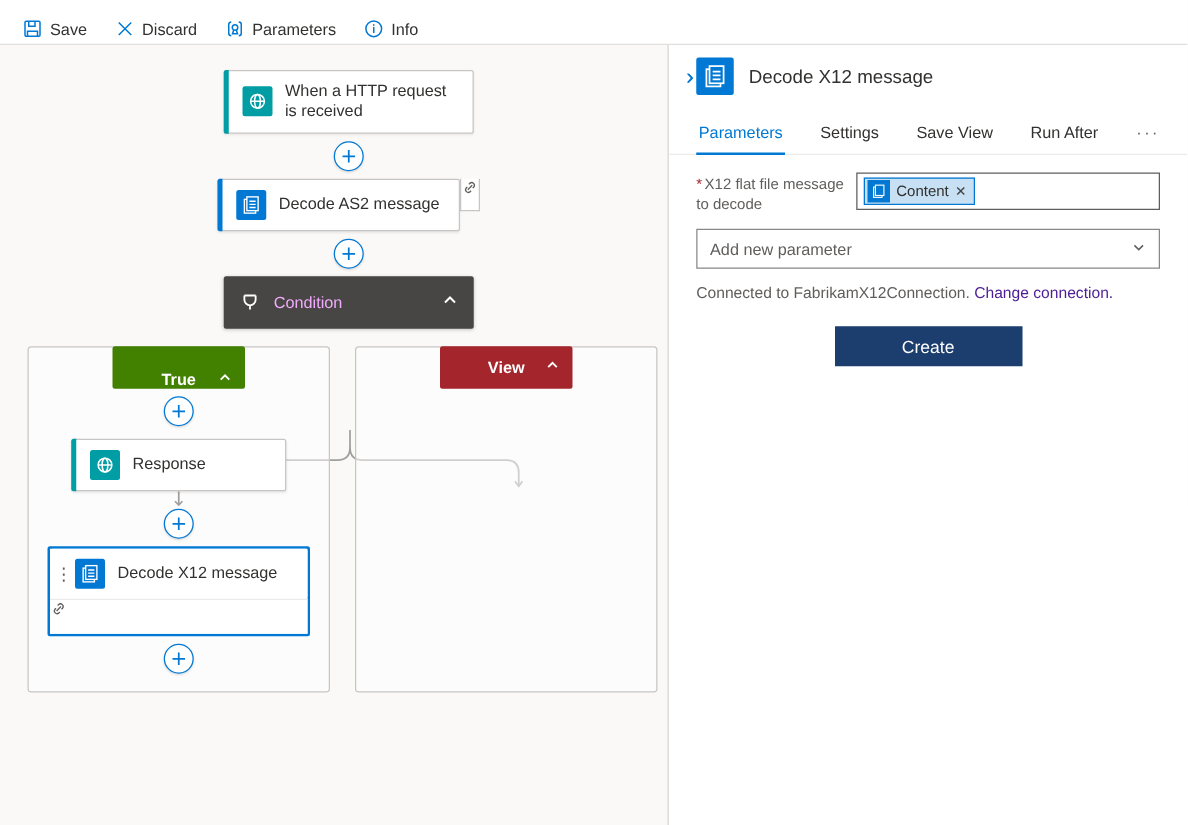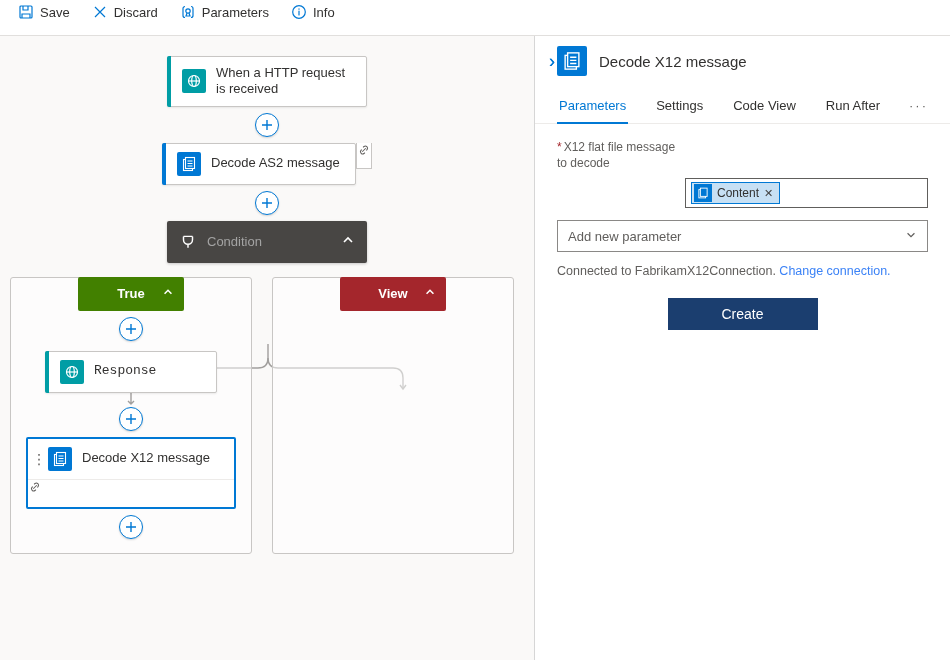--- a/index.html
+++ b/index.html
@@ -1,43 +1,43 @@
 <!DOCTYPE html>
 <html><head>
 <meta charset="utf-8">
 <style>
   * { box-sizing: border-box; margin: 0; padding: 0; }
   html, body { width: 950px; height: 660px; font-family: "Segoe UI", Arial, sans-serif; font-size: 13px; color: #323130; overflow: hidden; background: #fff; }
-  .toolbar { display: flex; align-items: flex-start; height: 36px; padding: 0 8px; border-bottom: 1px solid #e1dfdd; gap: 2px; }
+  .toolbar { display: flex; align-items: flex-end; height: 36px; padding: 0 8px; border-bottom: 1px solid #e1dfdd; gap: 2px; }
   .toolbar .tb-item { display: flex; align-items: center; gap: 6px; padding: 4px 10px; color: #323130; cursor: pointer; }
   .toolbar .tb-item .icon { color: #0078d4; }
   .main { display: flex; height: calc(660px - 36px); }
   .canvas { flex: 1; background: #faf9f8; position: relative; border-right: 1px solid #d6d6d6; overflow: hidden; }
-  .canvas-inner { position: absolute; top: 20px; left: 0; width: 100%; display: flex; flex-direction: column; align-items: center; }
+  .canvas-inner { position: absolute; top: 20px; left: 12px; width: 100%; display: flex; flex-direction: column; align-items: center; }
   .card { background: #fff; border: 1px solid #c8c6c4; border-radius: 2px; display: flex; align-items: center; padding: 8px 10px; width: 210px; position: relative; box-shadow: 0 1px 2px rgba(0,0,0,0.08); }
   .card.trigger { width: 200px; }
   .card .bar { position: absolute; left: -1px; top: -1px; bottom: -1px; width: 4px; border-top-left-radius: 2px; border-bottom-left-radius: 2px; }
   .card .cicon { width: 24px; height: 24px; border-radius: 2px; display: flex; align-items: center; justify-content: center; margin-right: 10px; margin-left: 4px; flex-shrink: 0; }
   .card .cicon svg { width: 16px; height: 16px; }
   .card .ctitle { font-size: 13px; font-weight: 400; line-height: 1.25; }
   .card-stack { display: flex; flex-direction: row; width: 210px; }
   .card-body { border: 1px solid #c8c6c4; border-top: none; background: #fff; height: 26px; position: relative; }
   .add-btn { width: 24px; height: 24px; border-radius: 50%; background: #fff; border: 1px solid #0078d4; display: flex; align-items: center; justify-content: center; color: #0078d4; margin: 6px 0; cursor: pointer; box-shadow: 0 1px 2px rgba(0,0,0,0.15); }
   .add-btn svg { width: 14px; height: 14px; }
-  .cond-card { width: 200px; height: 42px; background: #484644; color: #a3a3a3; display: flex; align-items: center; padding: 0 12px; position: relative; border-radius: 2px; box-shadow: 0 1px 3px rgba(0,0,0,0.2); }
+  .cond-card { width: 200px; height: 42px; background: #484644; color: #f0abfc; display: flex; align-items: center; padding: 0 12px; position: relative; border-radius: 2px; box-shadow: 0 1px 3px rgba(0,0,0,0.2); }
   .cond-card .chev { position: absolute; right: 12px; color: #fff; }
   .cond-card .cicon { width: 18px; height: 18px; margin-right: 10px; }
   .branches { display: flex; gap: 20px; margin-top: 14px; width: 100%; justify-content: center; position: relative; padding: 0 20px; }
   .branch-box { background: rgba(255,255,255,0.5); border: 1px solid #c8c6c4; border-radius: 3px; width: 245px; display: flex; flex-direction: column; align-items: center; padding-bottom: 8px; position: relative; }
   .branch-box.false { min-height: 80px; }
   .branch-header { height: 34px; width: 106px; margin: 0 auto; display: flex; align-items: center; justify-content: center; color: #fff; font-weight: 600; font-size: 13px; border-radius: 2px; position: relative; margin-top: -1px; }
-  .branch-header.true { background: #428000; }
+  .branch-header.true { background: #428000; align-items: flex-end; }
   .branch-header.false { background: #a4262c; }
   .branch-header .chev { position: absolute; right: 10px; }
-  .response-card, .x12-card { width: 172px; margin-top: 4px; font-family: Liberation Mono, monospace; }
+  .response-card, .x12-card { width: 172px; margin-top: 4px; }
   .x12-card-wrap { border: 2px solid #0078d4; border-radius: 2px; width: 210px; }
   .x12-card-wrap .card { border: none; box-shadow: none; width: 100%; }
   .x12-card-wrap .card-body { border: none; border-top: 1px solid #edebe9; height: 28px; width: 100%; position: relative; }
   .x12-card-wrap .card .handle { position: absolute; left: 4px; color: #605e5c; font-size: 14px; letter-spacing: -2px; }
   .connector-svg { position: absolute; top: 0; left: 0; pointer-events: none; }
 
   
   .panel { width: 415px; background: #fff; display: flex; flex-direction: column; }
   .panel-header { display: flex; align-items: center; padding: 10px 14px 14px 14px; gap: 12px; }
   .collapse-btn { color: #0078d4; font-size: 18px; cursor: pointer; letter-spacing: -6px; margin-right: -4px; }
@@ -45,27 +45,27 @@
   .panel-header .ptitle { font-size: 15px; }
   .tabs { display: flex; gap: 26px; padding: 0 22px; border-bottom: 1px solid #edebe9; align-items: center; }
   .tabs .tab { padding: 8px 2px 10px 2px; color: #323130; cursor: pointer; font-size: 13px; position: relative; }
   .tabs .tab.active { color: #0078d4; }
   .tabs .tab.active::after { content: ""; position: absolute; left: 0; right: 0; bottom: -1px; height: 2px; background: #0078d4; }
   .tabs .more { margin-left: auto; color: #605e5c; cursor: pointer; padding: 8px 0 10px 0; letter-spacing: 2px; }
   .panel-body { padding: 14px 22px; display: flex; flex-direction: column; gap: 12px; }
   .field-row { display: flex; align-items: flex-start; gap: 8px; }
   .field-label { width: 120px; font-size: 12px; color: #605e5c; line-height: 1.3; padding-top: 2px; }
   .field-label .req { color: #a4262c; margin-right: 2px; }
-  .token-input { flex: 1; border: 1px solid #605e5c; min-height: 30px; display: flex; align-items: center; padding: 3px 5px; margin-top: 40px; }
+  .token-input { flex: 1; border: 1px solid #605e5c; min-height: 30px; display: flex; align-items: center; padding: 3px 5px; }
   .token { display: inline-flex; align-items: center; background: #c7e0f4; border: 1px solid #0078d4; height: 22px; padding: 0 6px 0 2px; font-size: 12px; gap: 5px; }
   .token .ticon { width: 18px; height: 18px; background: #0078d4; display: flex; align-items: center; justify-content: center; }
   .token .tx { font-size: 11px; color: #424242; cursor: pointer; }
   .add-param { border: 1px solid #8a8886; height: 32px; display: flex; align-items: center; justify-content: space-between; padding: 0 10px; color: #605e5c; cursor: pointer; }
   .conn-line { font-size: 12.5px; color: #605e5c; }
-  .conn-line a { color: #3b82f6; text-decoration: none; cursor: pointer; }
+  .conn-line a { color: #4c1d95; text-decoration: none; cursor: pointer; }
   .create-btn { align-self: center; background: #1b3e6f; color: #fff; border: none; height: 32px; width: 150px; font-size: 14px; cursor: pointer; margin-top: 8px; }
   .manual-link { color: #0078d4; font-size: 13px; cursor: pointer; margin-top: 20px; }
   .icon svg, svg.icon { display: block; }
 </style>
 </head>
 <body>
 
 <div class="toolbar">
   <div class="tb-item">
     <span class="icon">
@@ -265,21 +265,21 @@
             <rect x="4.5" y="1.5" width="9" height="11" fill="#0078d4"></rect>
             <path d="M6.5 5h5M6.5 7.5h5M6.5 10h5"></path>
           </svg>
       </span>
       <span class="ptitle">Decode X12 message</span>
     </div>
 
     <div class="tabs">
       <div class="tab active">Parameters</div>
       <div class="tab">Settings</div>
-      <div class="tab">Code View</div>
+      <div class="tab">Save View</div>
       <div class="tab">Run After</div>
       <div class="more">···</div>
     </div>
 
     <div class="panel-body">
       <div class="field-row">
         <div class="field-label"><span class="req">*</span><span>X12 flat file message to decode</span></div>
         <div class="token-input">
           <span class="token">
             <span class="ticon">

